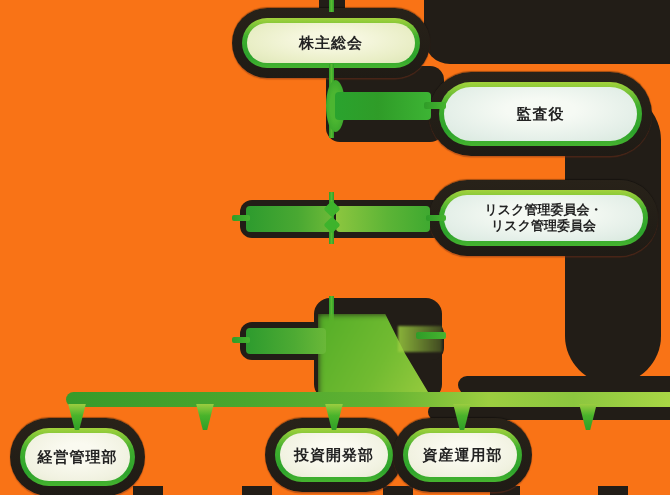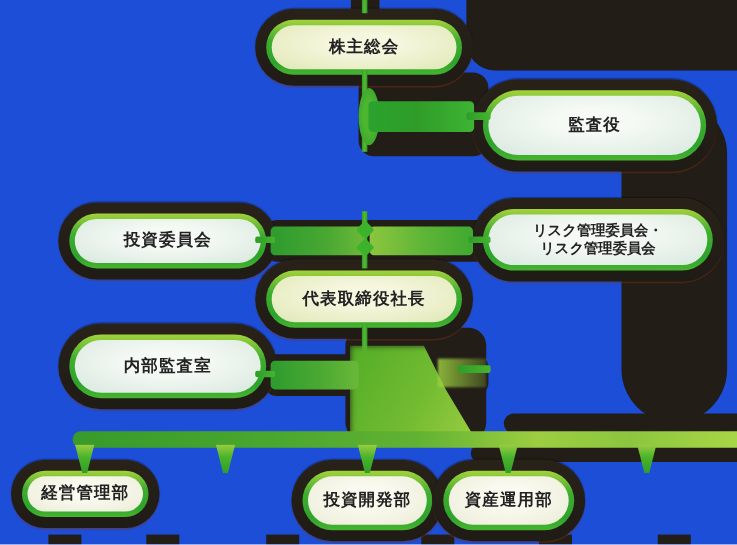--- a/index.html
+++ b/index.html
@@ -1,17 +1,17 @@
 <!DOCTYPE html>
 <html><head>
 <meta charset="utf-8">
 <style>
   html,body{margin:0;padding:0;background:#ffffff;}
   #stage{
-    position:relative;width:670px;height:495px;overflow:hidden;background:#1d4ed8;
+    position:relative;width:670px;height:495px;overflow:hidden;background:#f97316;
     font-family:"Liberation Sans","DejaVu Sans",sans-serif;
   }
   
   .web{position:absolute;background:#221d17;}
   .pill-dark{
     position:absolute;background:linear-gradient(180deg,#282219,#1f1b15);
     border-radius:999px;padding:10px;box-sizing:border-box;
     box-shadow:0 1.5px 1px rgba(125,48,25,.45), 0 -1px 1px rgba(0,0,0,.35);
   }
   .pill-ring{
@@ -61,51 +61,36 @@
     </div>
   </div>
 
   <div class="pill-dark" style="left:429px;top:72px;width:223px;height:84px;">
     <div class="pill-ring">
       <div class="pill-fill fill-cool fs-1">監査役</div>
     </div>
   </div>
 
 
-  <div class="pill-dark" style="left:53px;top:184px;width:199px;height:70px;">
-    <div class="pill-ring">
-      <div class="pill-fill fill-cool fs-1">投資委員会</div>
-    </div>
-  </div>
 
   <div class="pill-dark" style="left:429px;top:180px;width:229px;height:76px;">
     <div class="pill-ring">
       <div class="pill-fill fill-cool fs-2">
         <span>
           <span>リスク管理委員会・</span><br>
           <span>リスク管理委員会</span>
         </span>
       </div>
     </div>
   </div>
 
-  <div class="pill-dark" style="left:232px;top:236px;width:198px;height:72px;">
-    <div class="pill-ring">
-      <div class="pill-fill fill-warm fs-1">代表取締役社長</div>
-    </div>
-  </div>
-
-  <div class="pill-dark" style="left:53px;top:294px;width:199px;height:78px;">
-    <div class="pill-ring">
-      <div class="pill-fill fill-cool fs-1">内部監査室</div>
-    </div>
-  </div>
 
 
-  <div class="pill-dark" style="left:10px;top:418px;width:135px;height:62px;">
+
+  <div class="pill-dark" style="left:10px;top:418px;width:135px;height:78px;">
     <div class="pill-ring">
       <div class="pill-fill fill-cream fs-1">経営管理部</div>
     </div>
   </div>
   <div class="pill-dark" style="left:265px;top:418px;width:138px;height:74px;">
     <div class="pill-ring">
       <div class="pill-fill fill-cream fs-1">投資開発部</div>
     </div>
   </div>
   <div class="pill-dark" style="left:393px;top:418px;width:139px;height:74px;">

